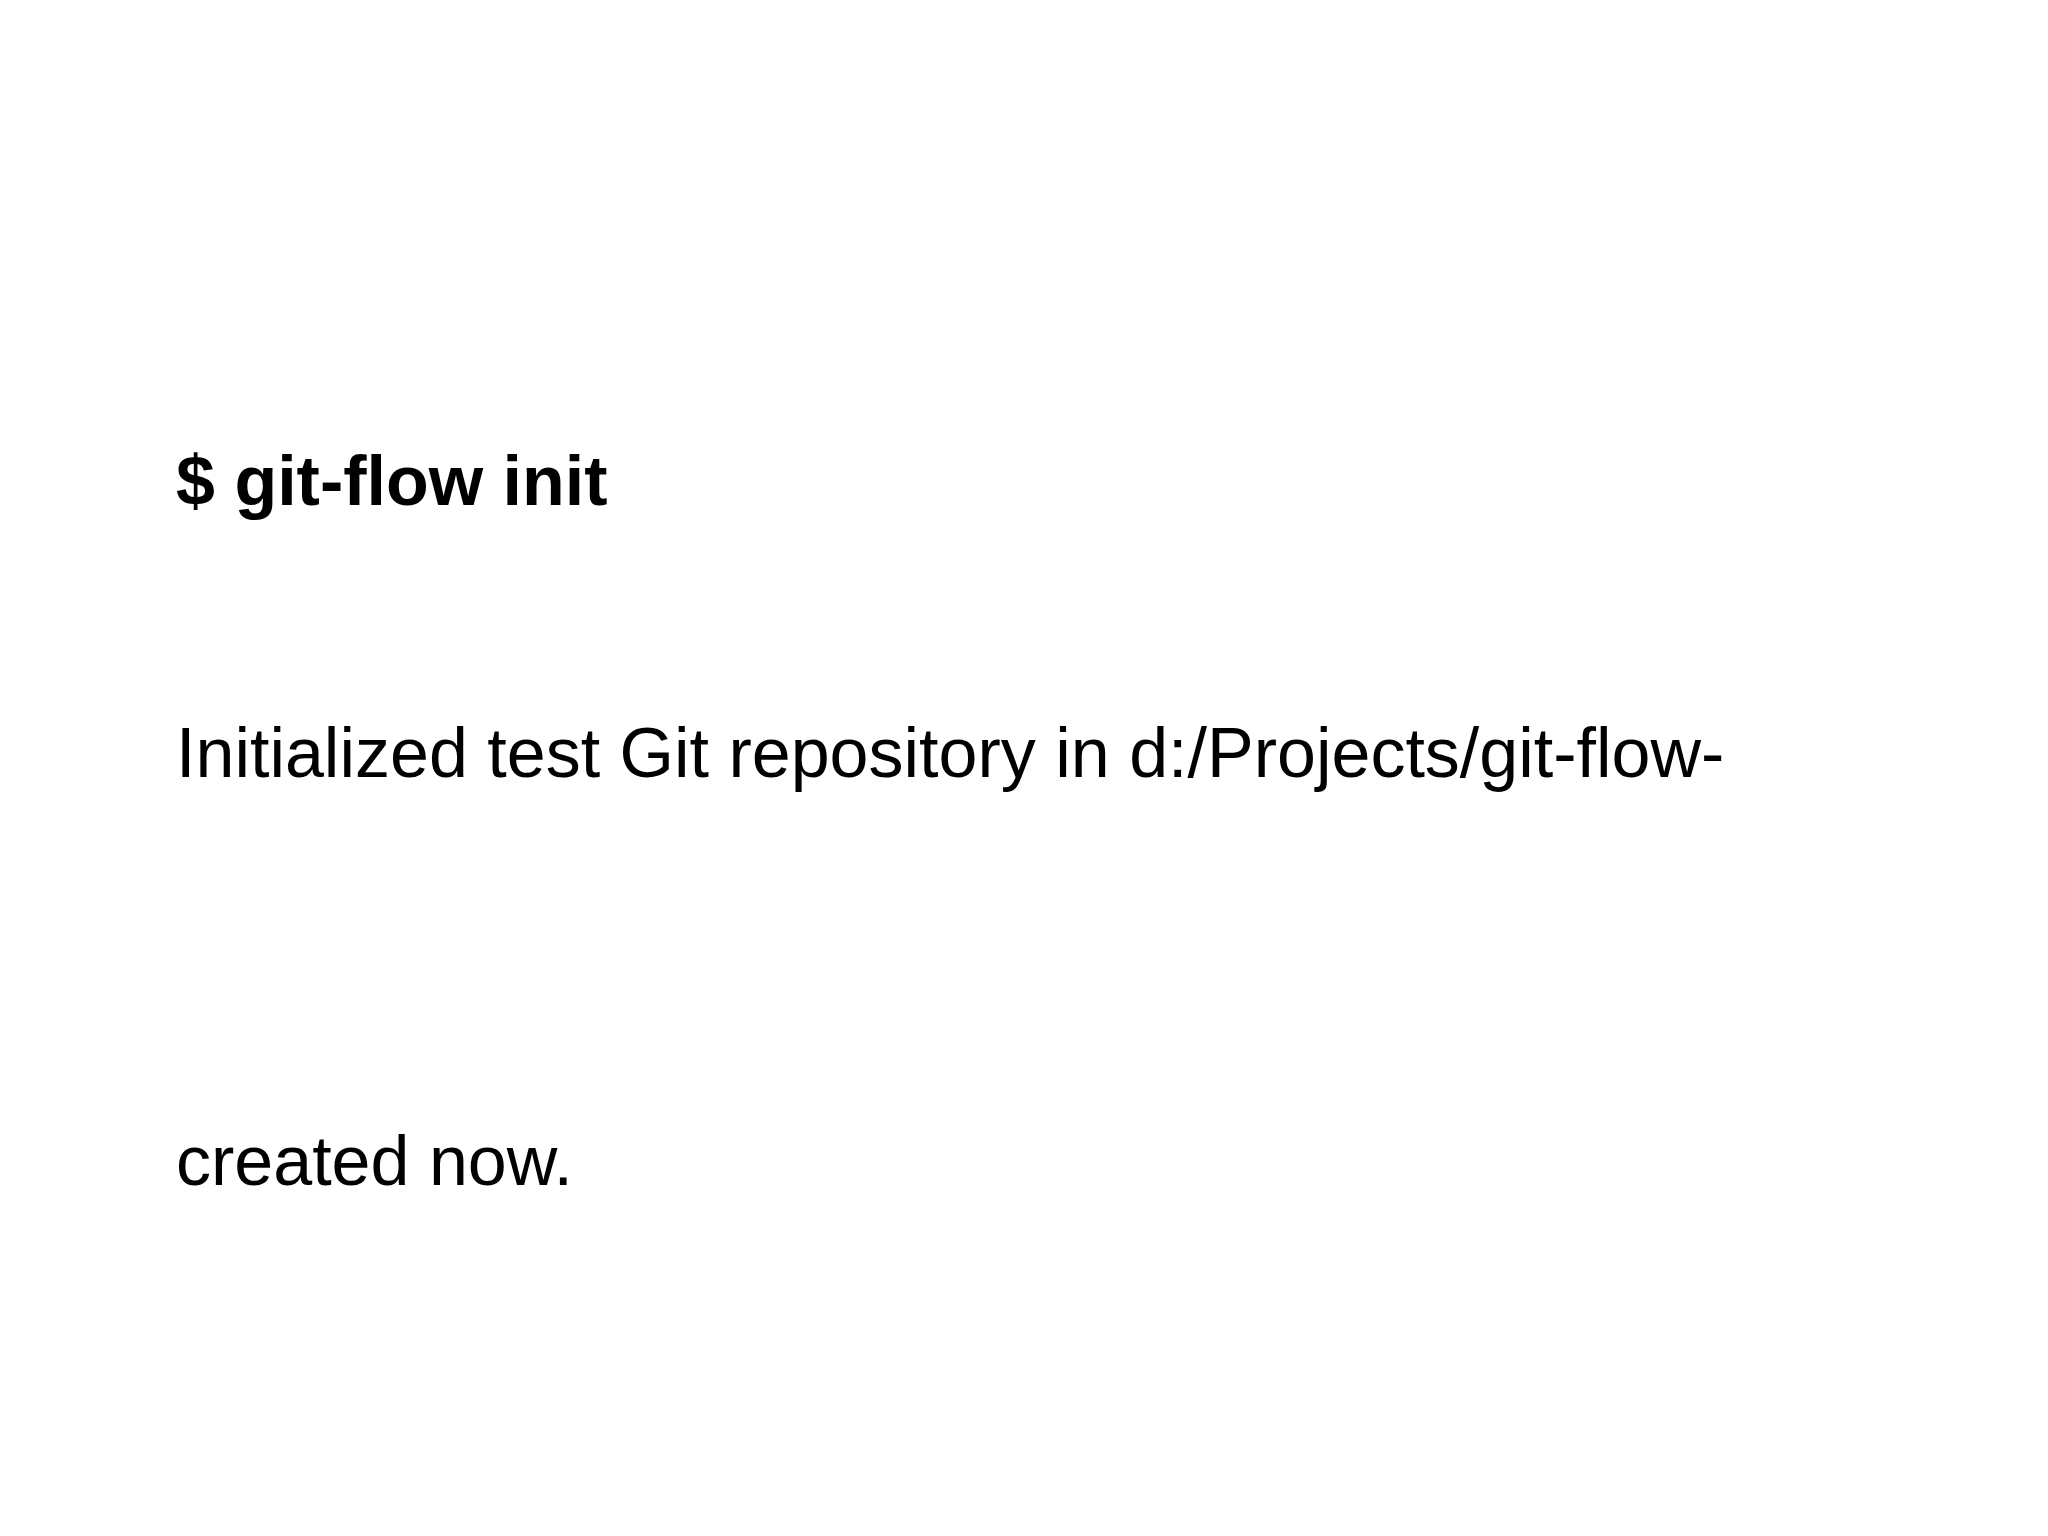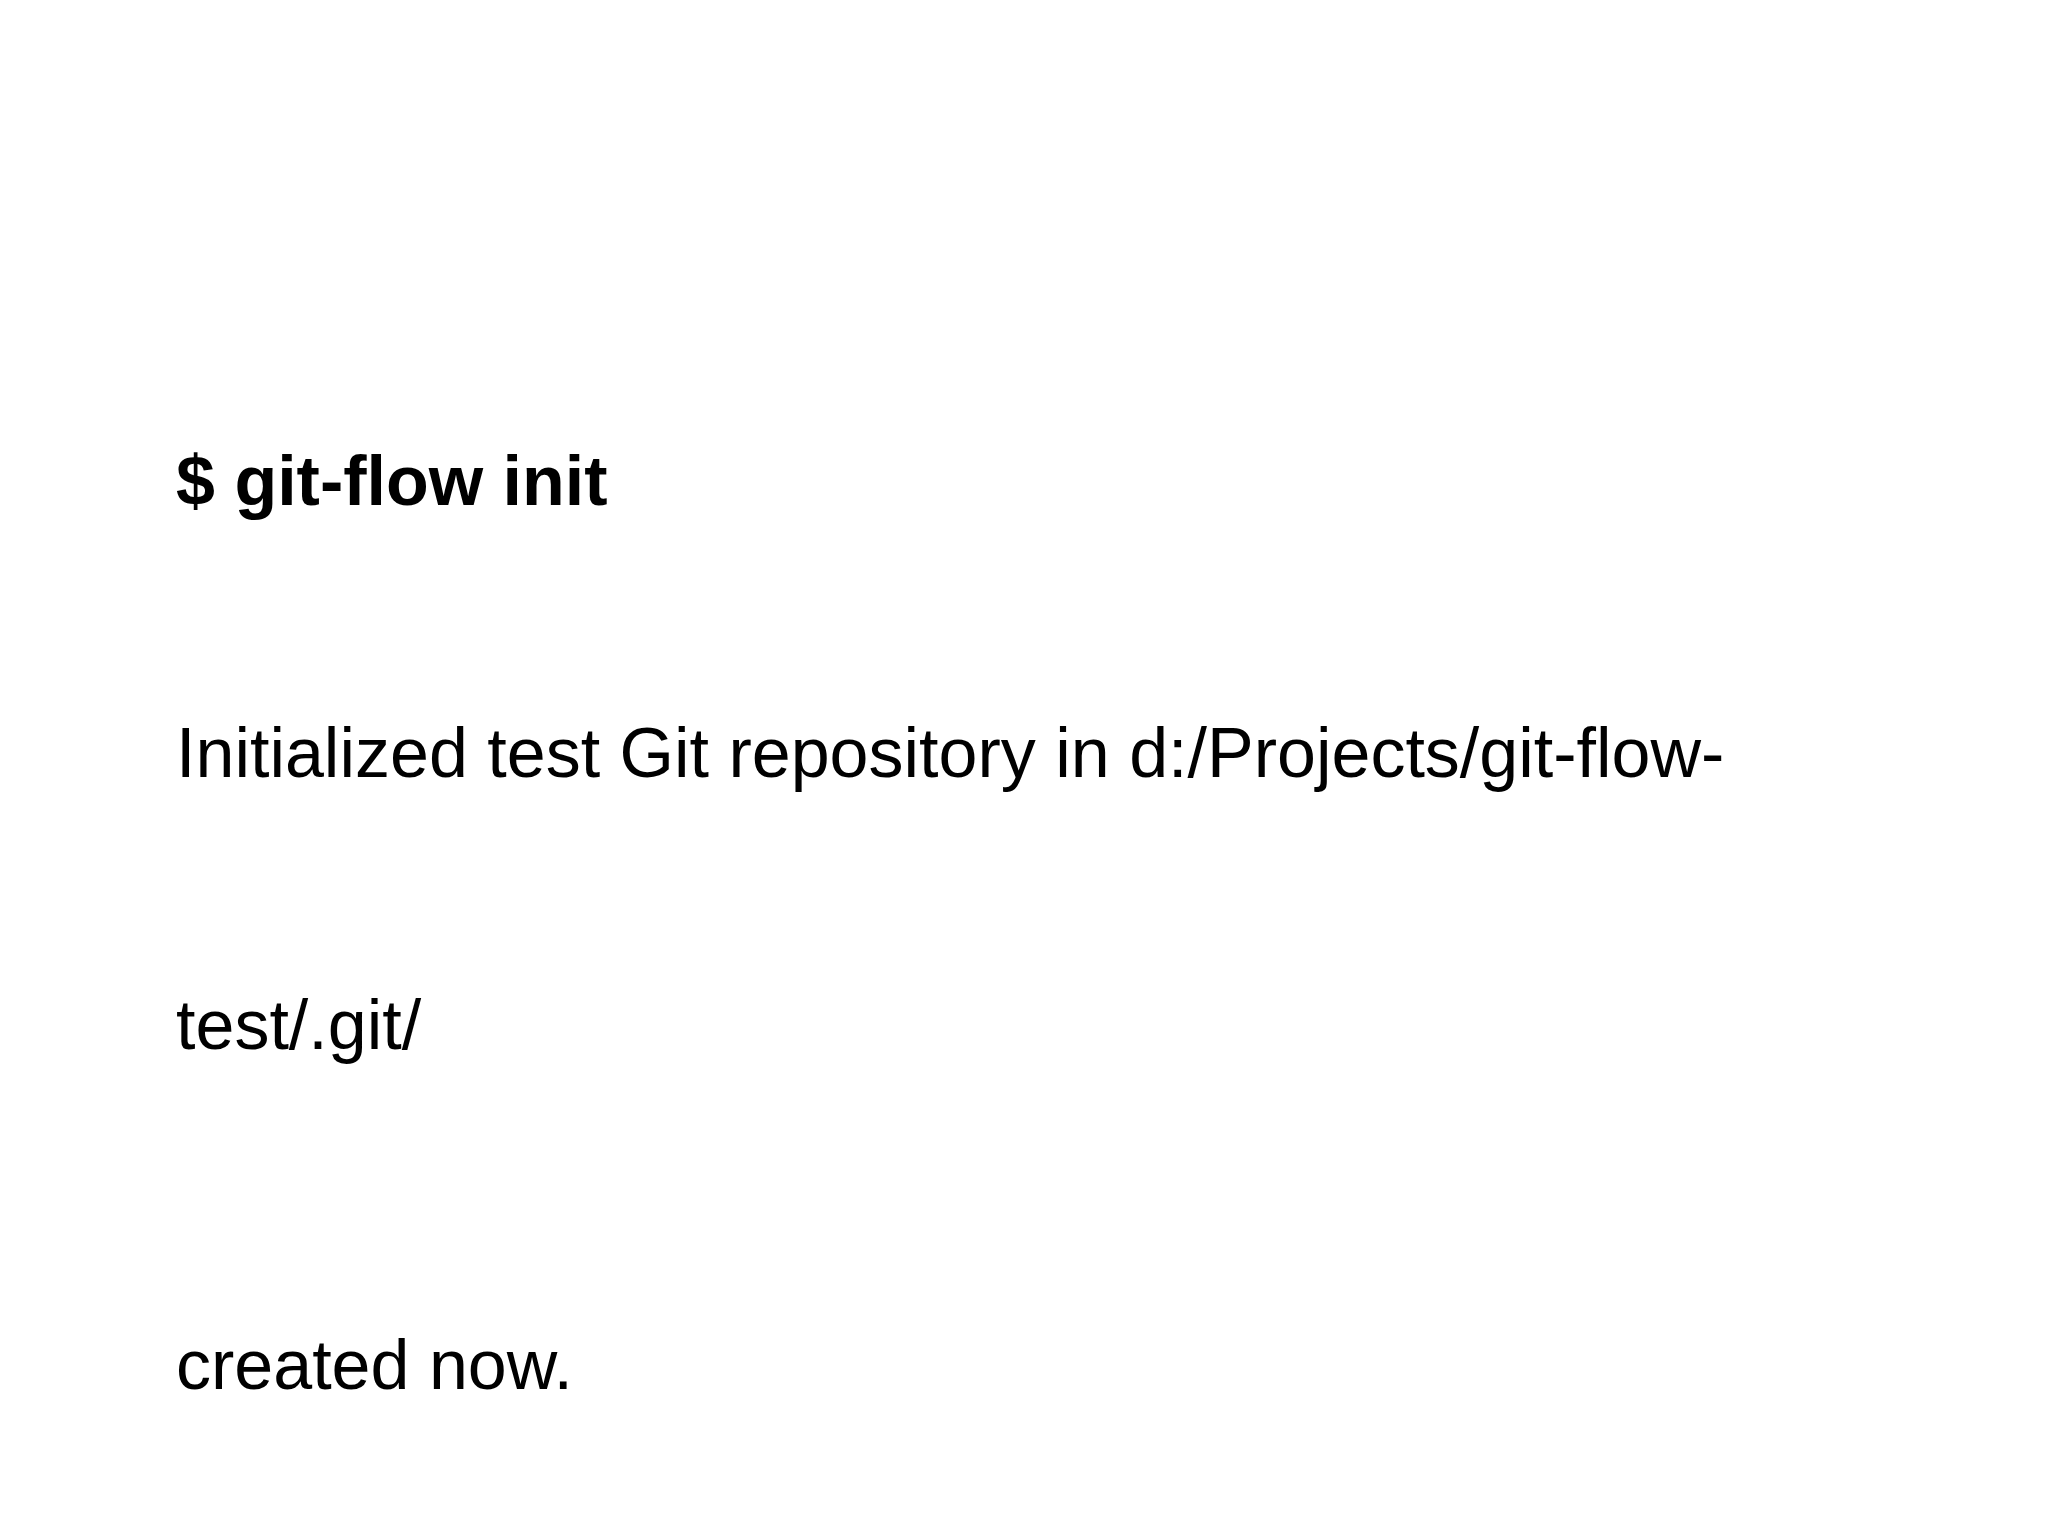--- a/index.html
+++ b/index.html
@@ -39,21 +39,20 @@
 </head>
 <body>
 
 <div class="slide">
   <div class="console">
 
     <div class="line"><span class="b">$ git-flow init</span></div>
 
     <div class="line"><span>Initialized test Git repository in d:/Projects/git-flow-</span></div>
 
-    <div class="line"><span>test/.git/</span></div>
 
 
     <div class="line"><span>created now.</span></div>
 
     
 
     
 
     
 

